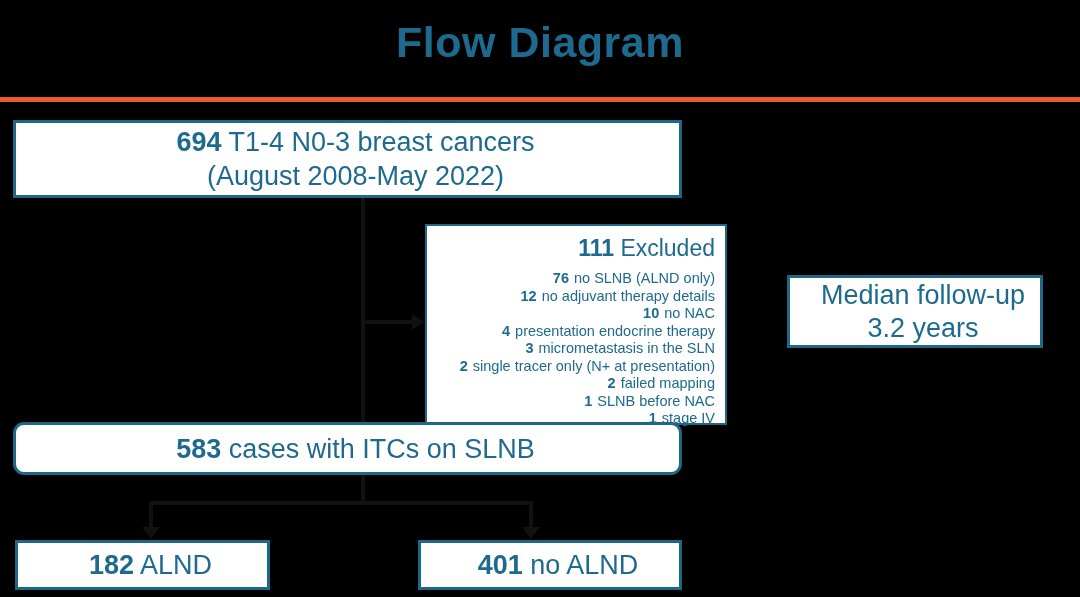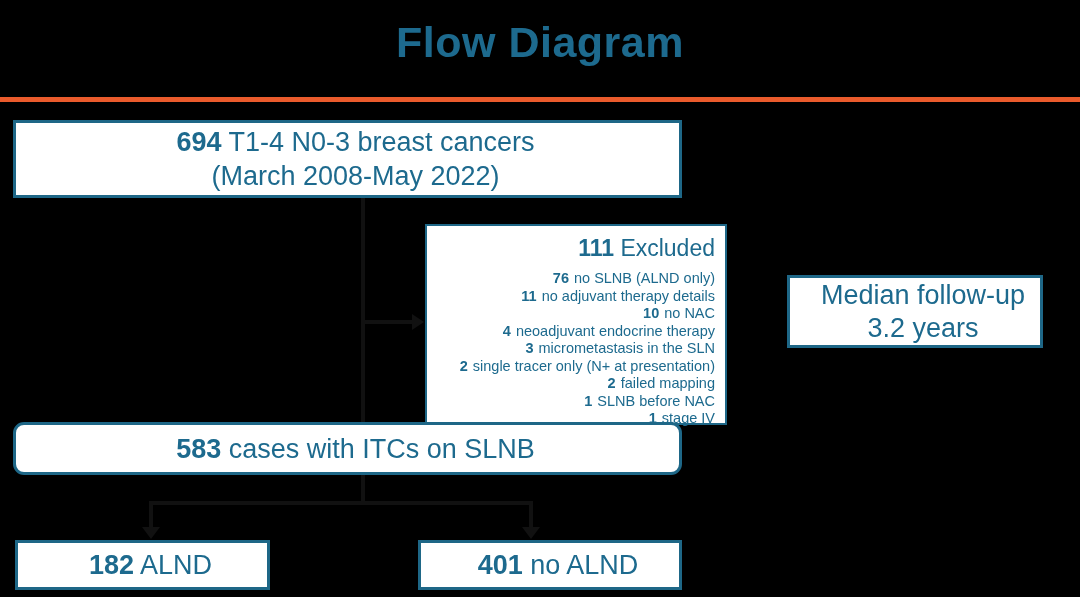--- a/index.html
+++ b/index.html
@@ -88,36 +88,36 @@
 <div id="page">
 
   <div id="title">Flow Diagram</div>
   <div id="divider"></div>
 
   <div class="tealbox" id="box-cohort">
     <div class="big-text">
       <span class="num">694</span> 
       <span>T1-4 N0-3 breast cancers</span>
     </div>
-    <div class="big-text">(March 2008-May 2022)</div>
+    <div class="big-text">(August 2008-May 2022)</div>
   </div>
 
   <div class="conn" id="line-top-down"></div>
   <div class="conn" id="line-excl-h"></div>
   <div id="arrow-excl"></div>
 
   <div class="tealbox" id="box-excluded">
     <div id="excluded-header">
       <span class="num">111</span> 
       <span>Excluded</span>
     </div>
     <div class="excl-row"><span class="excl-num">76</span><span>no SLNB (ALND only)</span></div>
-    <div class="excl-row"><span class="excl-num">11</span><span>no adjuvant therapy details</span></div>
+    <div class="excl-row"><span class="excl-num">12</span><span>no adjuvant therapy details</span></div>
     <div class="excl-row"><span class="excl-num">10</span><span>no NAC</span></div>
-    <div class="excl-row"><span class="excl-num">4</span><span>neoadjuvant endocrine therapy</span></div>
+    <div class="excl-row"><span class="excl-num">4</span><span>presentation endocrine therapy</span></div>
     <div class="excl-row"><span class="excl-num">3</span><span>micrometastasis in the SLN</span></div>
     <div class="excl-row"><span class="excl-num">2</span><span>single tracer only (N+ at presentation)</span></div>
     <div class="excl-row"><span class="excl-num">2</span><span>failed mapping</span></div>
     <div class="excl-row"><span class="excl-num">1</span><span>SLNB before NAC</span></div>
     <div class="excl-row"><span class="excl-num">1</span><span>stage IV</span></div>
   </div>
 
   <div class="tealbox" id="box-followup">
     <div class="big-text">Median follow-up</div>
     <div class="big-text">3.2 years</div>

